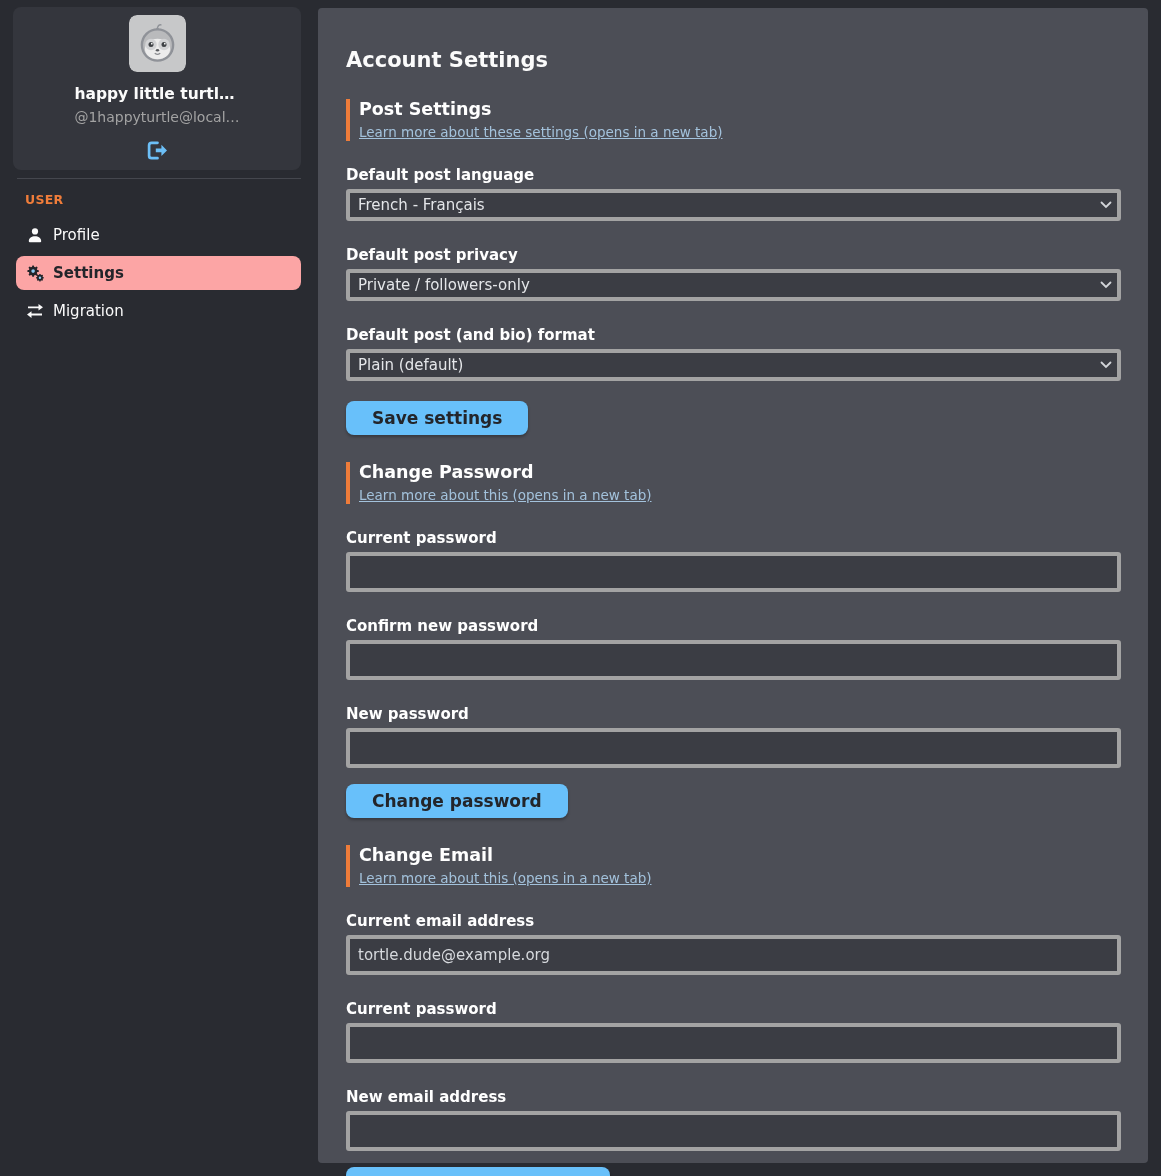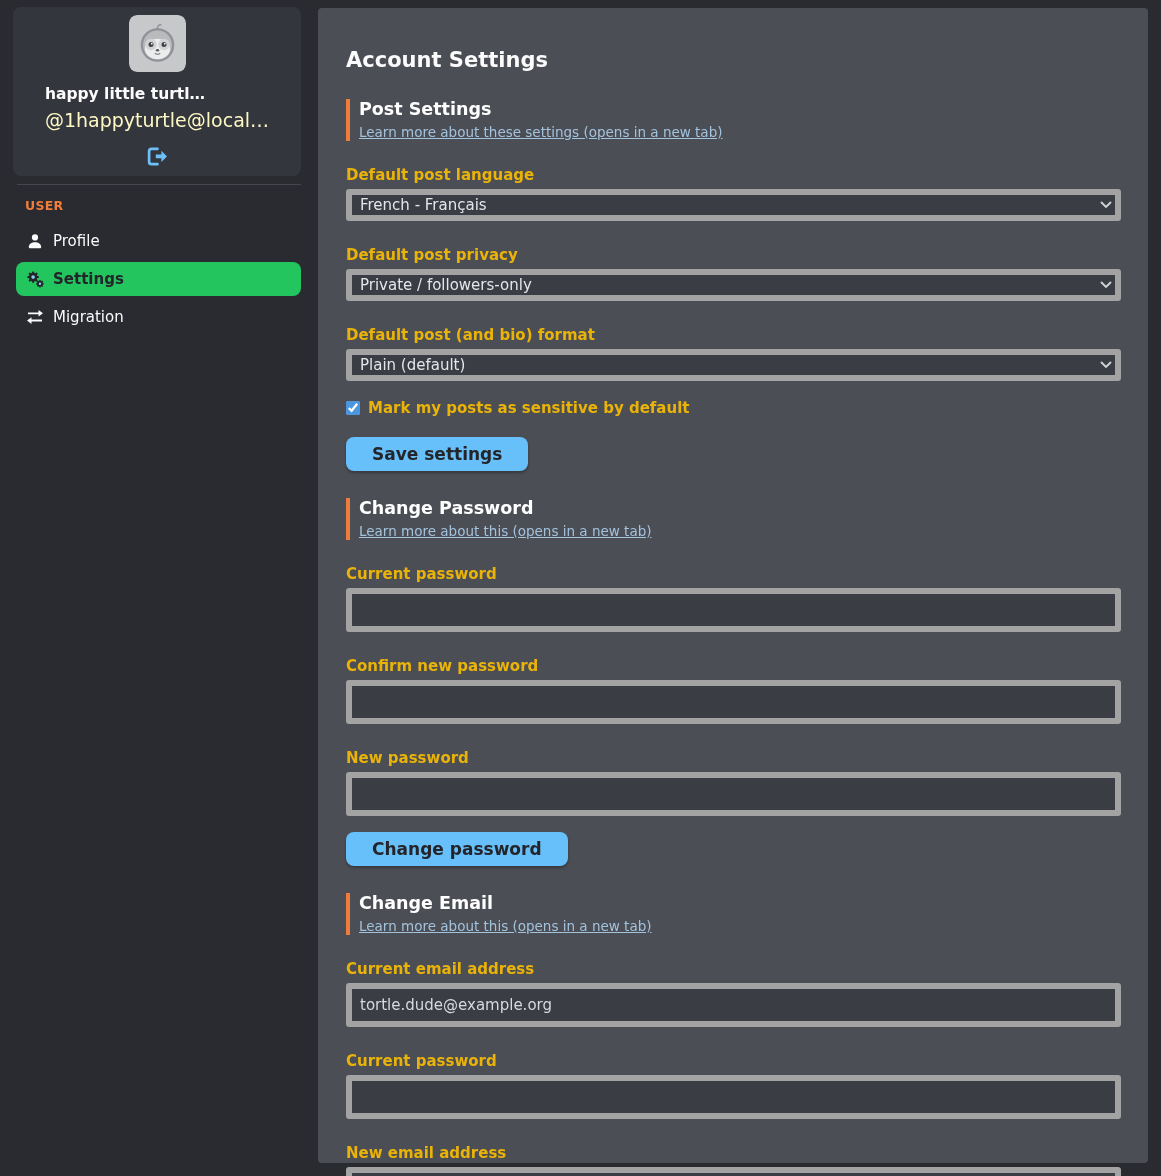--- a/index.html
+++ b/index.html
@@ -21,21 +21,21 @@
     padding:8px;
     display:flex; align-items:center; gap:13px;flex-direction:column;
   }
   .avatar { width:57px; height:57px; border-radius:8px; flex:0 0 auto; display:block; }
   .user-info { flex:1 1 auto; min-width:0; }
   .user-name {
     font-weight:bold; font-size:15.5px; color:#fbfbfb;
     white-space:nowrap; overflow:hidden;
   }
   .user-handle {
-    margin-top:6px; font-size:19px; color:#fef9c3;
+    margin-top:6px; font-size:14px; color:#a3a3a3;
     white-space:nowrap; overflow:hidden;
   }
   .logout-btn {
     flex:0 0 auto; width:26px; height:24px;
     background:none; border:none; padding:0; cursor:pointer;
     display:flex; align-items:center; justify-content:center;
   }
   .sidebar-divider { height:1px; background:#45474e; margin:8px 17px 0 17px; }
   .section-label {
     margin:13px 0 0 25px;
@@ -44,21 +44,21 @@
   .nav { margin-top:11px; }
   .nav-item {
     display:flex; align-items:center; gap:9px;
     margin:4px 17px 4px 16px;
     padding:8px 10px;
     border-radius:8px;
     color:#fbfbfb; font-size:15px;
     cursor:pointer;
   }
   .nav-item .nav-icon { width:18px; height:18px; display:flex; align-items:center; justify-content:center; flex:0 0 auto; }
-  .nav-item.active { background:#22c55e; color:#23252a; font-weight:bold; }
+  .nav-item.active { background:#fca5a5; color:#23252a; font-weight:bold; }
 
   
   .panel {
     position:absolute; left:318px; top:8px;
     width:830px; height:1155px;
     background:#4c4e56;
     border-radius:4px;
     padding:40px 27px 0 28px;
   }
   .page-title { margin:0; font-size:21px; font-weight:bold; color:#fbfbfb; }
@@ -69,27 +69,27 @@
     margin-top:27px;
   }
   .section-head h2 { margin:0; font-size:17.5px; font-weight:bold; color:#ffffff; }
   .section-link {
     display:inline-block; margin-top:5px;
     font-size:13.5px; color:#a3c2dc; text-decoration:underline;
     cursor:pointer;
   }
 
   .field { margin-top:25px; }
-  .field-label { font-size:15px; font-weight:bold; color:#eab308; }
+  .field-label { font-size:15px; font-weight:bold; color:#ffffff; }
   .control { margin-top:5px; position:relative; }
 
   select, .text-input {
     width:100%; height:32px;
     background:#3b3d44;
-    border:6px solid #a3a3a3;
+    border:4px solid #a3a3a3;
     border-radius:3px;
     color:#e4e6e9;
     font-size:15px;
     font-family:"DejaVu Sans", sans-serif;
     padding:0 30px 0 8px;
     appearance:none; -webkit-appearance:none; -moz-appearance:none;
     outline:none;
   }
   .text-input { padding:16px 8px; color:#d6d9dd; }
   .chev {
@@ -245,24 +245,20 @@
         <option>Plain (default)</option>
       </select>
       <span class="chev">
         <svg width="12" height="8" viewBox="0 0 12 8">
             <path d="M1.5 1.5 L6 6 L10.5 1.5" stroke="#d2d5d9" stroke-width="1.8" fill="none" stroke-linecap="round"></path>
           </svg>
       </span>
     </div>
   </div>
 
-  <div class="checkbox-row">
-    <input type="checkbox" checked="true" style="">
-    <span class="field-label">Mark my posts as sensitive by default</span>
-  </div>
 
   <button class="btn">Save settings</button>
 
   
   <div class="section-head">
     <h2>Change Password</h2>
     <a href="#" class="section-link">Learn more about this (opens in a new tab)</a>
   </div>
 
   <div class="field">

